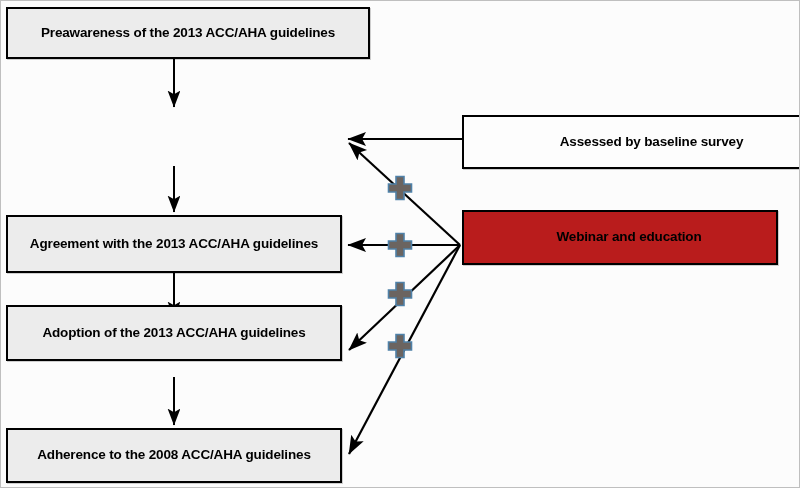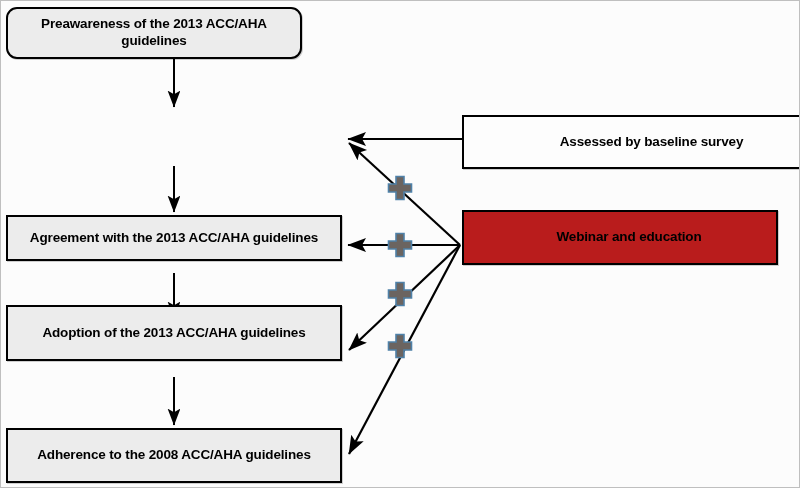--- a/index.html
+++ b/index.html
@@ -82,26 +82,26 @@
 
     <g id="source-edge-group">
       <line x1="461" y1="138" x2="347" y2="138" stroke="#000000" stroke-width="2.2" marker-end="url(#arrowhead)"></line>
       <line x1="459" y1="244" x2="348" y2="142" stroke="#000000" stroke-width="2.2" marker-end="url(#arrowhead)"></line>
       <line x1="459" y1="244" x2="347" y2="244" stroke="#000000" stroke-width="2.2" marker-end="url(#arrowhead)"></line>
       <line x1="459" y1="244" x2="348" y2="349" stroke="#000000" stroke-width="2.2" marker-end="url(#arrowhead)"></line>
       <line x1="459" y1="244" x2="348" y2="453" stroke="#000000" stroke-width="2.2" marker-end="url(#arrowhead)"></line>
     </g>
   </svg>
 
-  <div class="node stage" id="node-preawareness" style="left: 5px; top: 6px; width: 296px; height: 52px; background: rgb(236, 236, 236); border-radius: 11px;">
+  <div class="node stage" id="node-preawareness" style="left: 5px; top: 6px; width: 364px; height: 52px; background: rgb(236, 236, 236);">
     <span>Preawareness of the 2013 ACC/AHA guidelines</span>
   </div>
 
 
-  <div class="node stage" id="node-agreement" style="left: 5px; top: 214px; width: 336px; height: 46px; background: rgb(236, 236, 236);">
+  <div class="node stage" id="node-agreement" style="left: 5px; top: 214px; width: 336px; height: 58px; background: rgb(236, 236, 236);">
     <span>Agreement with the 2013 ACC/AHA guidelines</span>
   </div>
 
   <div class="node stage" id="node-adoption" style="left: 5px; top: 304px; width: 336px; height: 56px; background: rgb(236, 236, 236);">
     <span>Adoption of the 2013 ACC/AHA guidelines</span>
   </div>
 
   <div class="node stage" id="node-adherence" style="left: 5px; top: 427px; width: 336px; height: 55px; background: rgb(236, 236, 236);">
     <span>Adherence to the 2008 ACC/AHA guidelines</span>
   </div>

